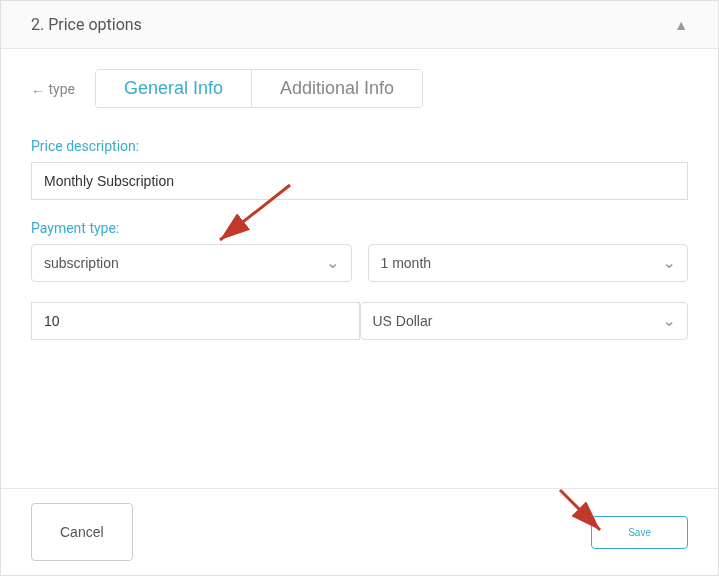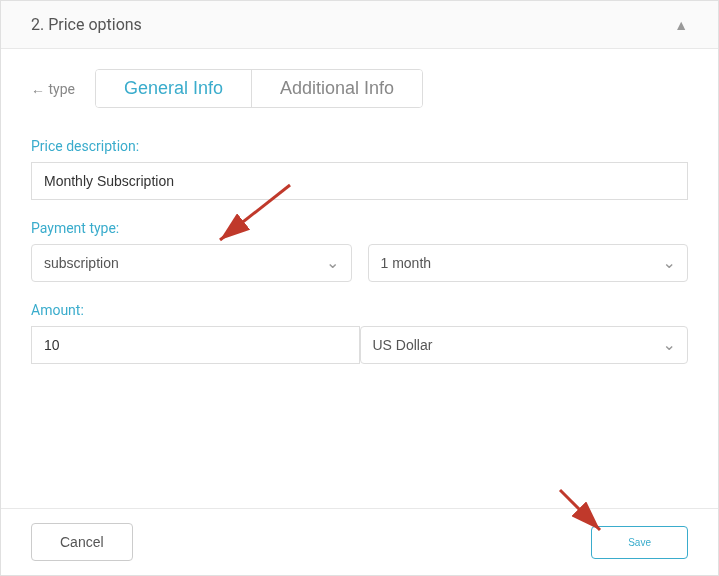--- a/index.html
+++ b/index.html
@@ -150,21 +150,21 @@
     
     .footer {
       border-top: 1px solid #e8e8e8;
       padding: 14px 30px;
       display: flex;
       justify-content: space-between;
       align-items: center;
       background: #fff;
     }
     .btn-cancel {
-      padding: 10px 28px;
+      padding: 20px 28px;
       border: 1px solid #ccc;
       border-radius: 4px;
       background: #fff;
       font-size: 14px;
       color: #555;
       cursor: pointer;
     }
     .btn-save {
       padding: 10px 36px;
       border: 1px solid #3aaccc;
@@ -228,21 +228,20 @@
             <option>1 month</option>
             <option>3 months</option>
             <option>6 months</option>
             <option>12 months</option>
           </select>
         </div>
       </div>
     </div>
 
     <div class="field-group">
-      <label class="field-label">Amount:</label>
       <div class="amount-row">
         <div class="amount-input-wrapper">
           <input class="text-input" type="text" value="10" style="">
         </div>
         <div class="select-wrapper">
           <select>
             <option>US Dollar</option>
             <option>Euro</option>
             <option>GBP</option>
           </select>

